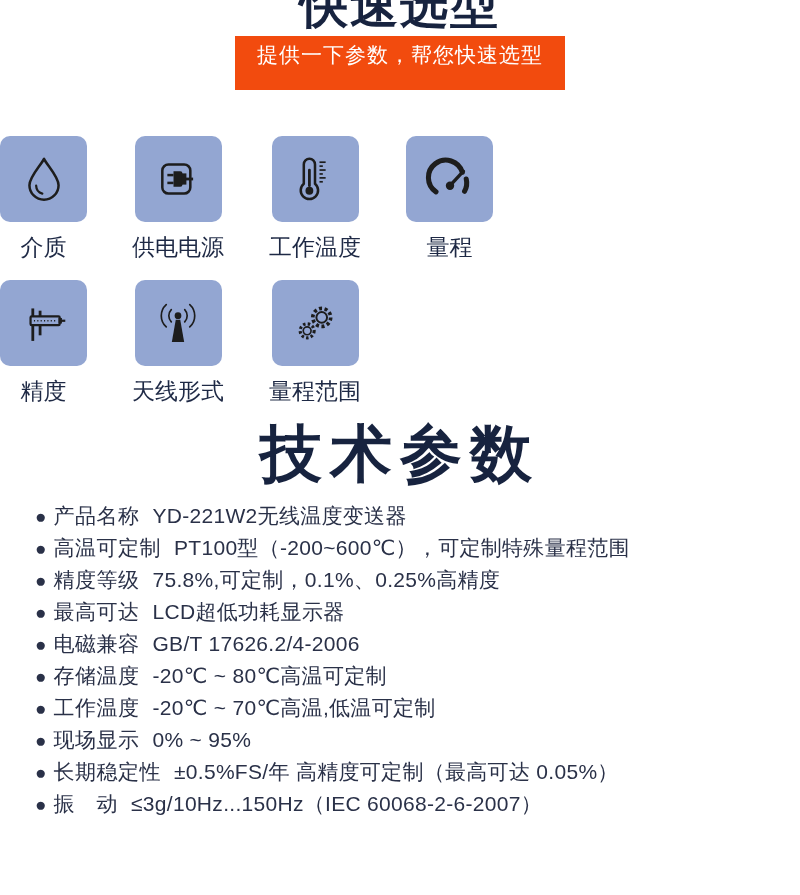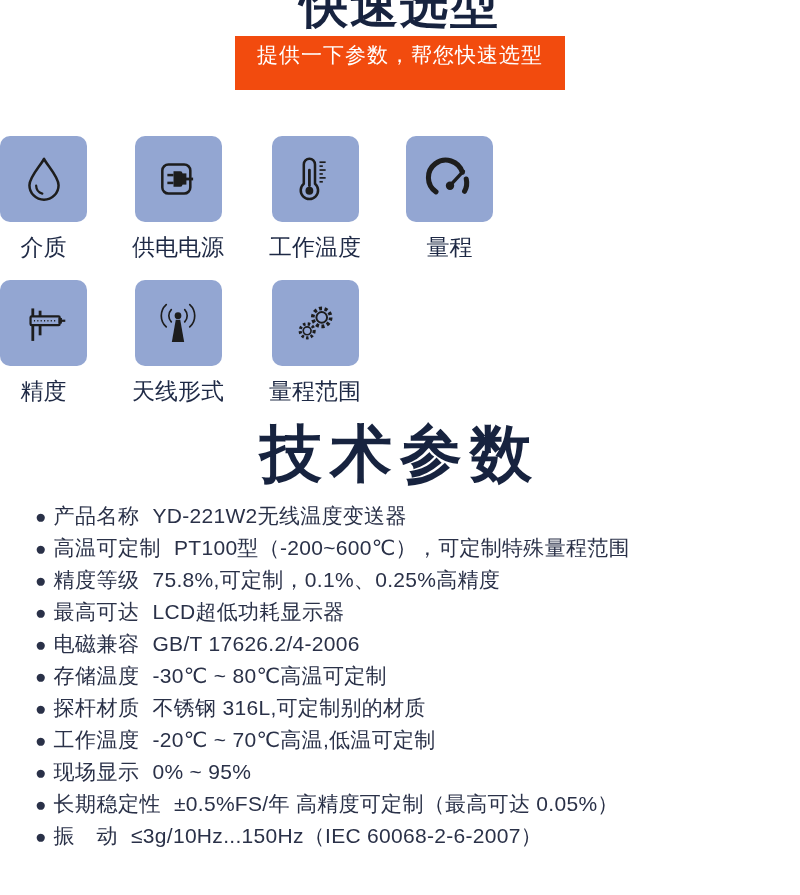--- a/index.html
+++ b/index.html
@@ -183,24 +183,21 @@
   <div class="spec-row">
     <span class="spec-bullet">●</span><span class="spec-label">精度等级</span><span class="spec-value">75.8%,可定制，0.1%、0.25%高精度</span>
   </div>
   <div class="spec-row">
     <span class="spec-bullet">●</span><span class="spec-label">最高可达</span><span class="spec-value">LCD超低功耗显示器</span>
   </div>
   <div class="spec-row">
     <span class="spec-bullet">●</span><span class="spec-label">电磁兼容</span><span class="spec-value">GB/T 17626.2/4-2006</span>
   </div>
   <div class="spec-row">
-    <span class="spec-bullet">●</span><span class="spec-label">存储温度</span><span class="spec-value">-30℃ ~ 80℃高温可定制</span>
-  </div>
-  <div class="spec-row">
-    <span class="spec-bullet">●</span><span class="spec-label">探杆材质</span><span class="spec-value">不锈钢 316L,可定制别的材质</span>
+    <span class="spec-bullet">●</span><span class="spec-label">存储温度</span><span class="spec-value">-20℃ ~ 80℃高温可定制</span>
   </div>
   <div class="spec-row">
     <span class="spec-bullet">●</span><span class="spec-label">工作温度</span><span class="spec-value">-20℃ ~ 70℃高温,低温可定制</span>
   </div>
   <div class="spec-row">
     <span class="spec-bullet">●</span><span class="spec-label">现场显示</span><span class="spec-value">0% ~ 95%</span>
   </div>
   <div class="spec-row">
     <span class="spec-bullet">●</span><span class="spec-label">长期稳定性</span><span class="spec-value">±0.5%FS/年 高精度可定制（最高可达 0.05%）</span>
   </div>

